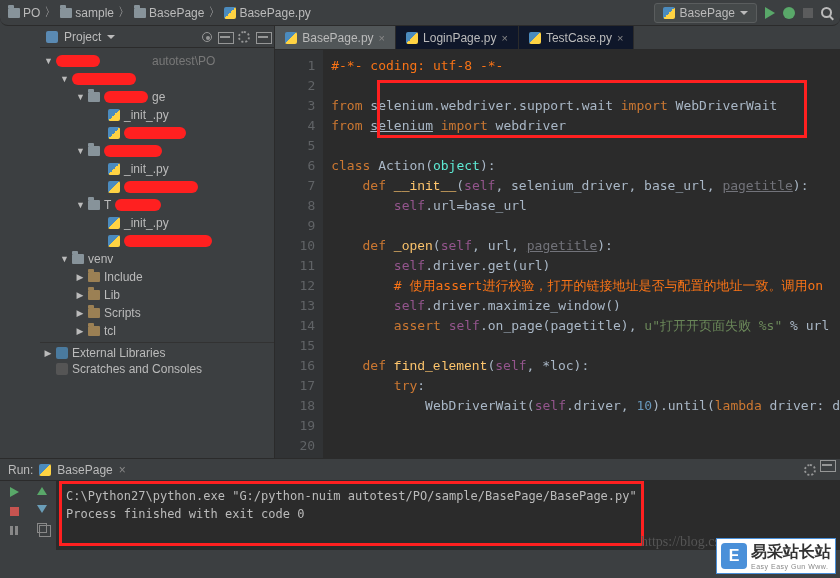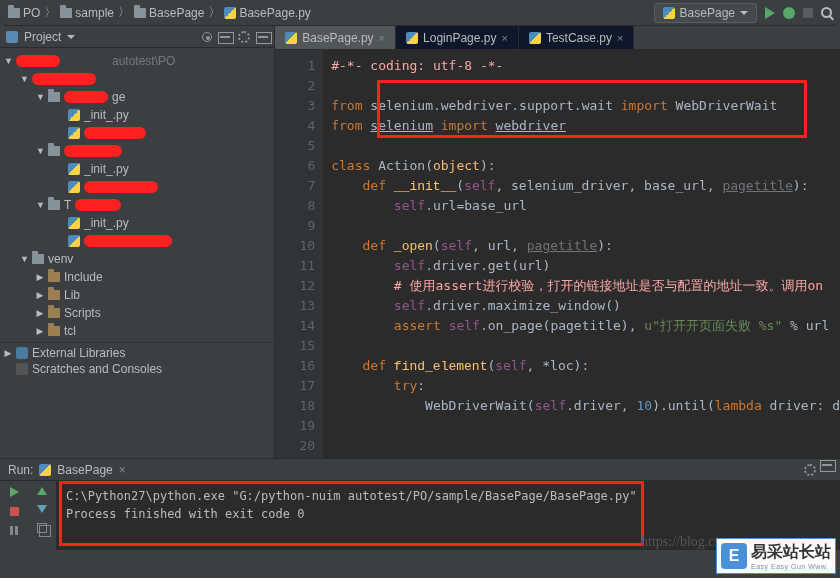--- a/index.html
+++ b/index.html
@@ -10,21 +10,21 @@
   .folder-icon::before { content: ""; position: absolute; top: -3px; left: 0; width: 6px; height: 3px; background: #87939a; border-radius: 1px 1px 0 0; }
   .py-icon { width: 12px; height: 12px; background: linear-gradient(135deg,#4b8bbe 50%,#ffd343 50%); border-radius: 2px; display: inline-block; }
   .toolbar-right { margin-left: auto; display: flex; align-items: center; gap: 8px; }
   .run-config { background: #45494a; border: 1px solid #5a5d5e; border-radius: 3px; padding: 2px 8px; display: flex; align-items: center; gap: 5px; color: #bbb; }
   .arrow-down { width: 0; height: 0; border-left: 4px solid transparent; border-right: 4px solid transparent; border-top: 4px solid #bbb; }
   .run-icon { width: 0; height: 0; border-left: 10px solid #59a869; border-top: 6px solid transparent; border-bottom: 6px solid transparent; }
   .bug-icon { width: 12px; height: 12px; background: #59a869; border-radius: 50%; display: inline-block; position: relative; }
   .stop-icon { width: 10px; height: 10px; background: #7a7a7a; display: inline-block; }
   .search-icon { width: 11px; height: 11px; border: 2px solid #bbb; border-radius: 50%; display: inline-block; position: relative; }
   .search-icon::after { content: ""; position: absolute; width: 5px; height: 2px; background: #bbb; bottom: -3px; right: -4px; transform: rotate(45deg); }
-  .main { display: flex; height: 432px; }
+  .main { display: flex; height: 432px; padding-left: 40px; }
   .sidebar { width: 315px; background: #3c3f41; border-right: 1px solid #2b2b2b; display: flex; flex-direction: column; }
   .sidebar-header { height: 22px; display: flex; align-items: center; padding: 0 6px; border-bottom: 1px solid #2b2b2b; background: #3c3f41; gap: 6px; }
   .proj-icon { width: 12px; height: 12px; background: #5a8ab3; border-radius: 2px; display: inline-block; }
   .sidebar-tools { margin-left: auto; display: flex; gap: 8px; align-items: center; }
   .small-icon { width: 12px; height: 12px; display: inline-block; opacity: 0.7; }
   .gear-icon { width: 12px; height: 12px; border: 2px dotted #bbb; border-radius: 50%; display: inline-block; }
   .collapse-icon { width: 10px; height: 2px; background: #bbb; display: inline-block; position: relative; }
   .collapse-icon::before { content:""; position:absolute; top:-4px; left:-2px; width:14px; height:10px; border:1px solid #bbb; }
   .target-icon { width:10px;height:10px;border:1px solid #bbb;border-radius:50%;display:inline-block;position:relative; }
   .target-icon::after { content:"";position:absolute;top:3px;left:3px;width:4px;height:4px;background:#bbb;border-radius:50%; }
@@ -41,21 +41,21 @@
   .editor-tabs { height: 24px; display: flex; background: #3c3f41; border-bottom: 1px solid #2b2b2b; }
   .tab { display: flex; align-items: center; padding: 0 10px; gap: 5px; color: #bbb; border-right: 1px solid #2b2b2b; background: #0f172a; }
   .tab.active { background: #515658; }
   .tab-close { color: #888; font-size: 11px; }
   .editor-area { flex: 1; display: flex; flex-direction: column; background: #2b2b2b; }
   .code-wrap { flex: 1; display: flex; font-family: "Consolas", monospace; font-size: 13px; overflow: hidden; position: relative; }
   .gutter { width: 48px; background: #313335; color: #606366; text-align: right; padding: 6px 8px 6px 0; line-height: 20px; }
   .gutter div { height: 20px; }
   .code { flex: 1; padding: 6px 0 6px 8px; line-height: 20px; position: relative; }
   .code-line { height: 20px; white-space: pre; color: #a9b7c6; }
-  .kw { color: #cc7832; } .str { color: #6a8759; } .com { color: #fca5a5; } .fn { color: #ffc66d; font-family: Liberation Mono, monospace; } .param { color: #72737a; text-decoration: underline; } .self { color: #94558d; } .cls { color: #a9b7c6; } .num { color: #6897bb; } .builtin { color: #fdba74; }
+  .kw { color: #cc7832; } .str { color: #6a8759; } .com { color: #f97316; } .fn { color: #ffc66d; font-family: Liberation Mono, monospace; } .param { color: #72737a; text-decoration: underline; } .self { color: #94558d; } .cls { color: #a9b7c6; } .num { color: #6897bb; } .builtin { color: #5eead4; }
   .red-box1 { position: absolute; border: 3px solid #ff2020; left: 54px; top: 30px; width: 430px; height: 58px; pointer-events: none; }
   .bottom-panel { height: 92px; border-top: 1px solid #2b2b2b; background: #2b2b2b; display: flex; flex-direction: column; }
   .bp-header { height: 22px; background: #3c3f41; display: flex; align-items: center; padding: 0 8px; gap: 6px; border-bottom: 1px solid #2b2b2b; }
   .bp-tools { margin-left: auto; display: flex; gap: 6px; }
   .bp-body { flex: 1; display: flex; }
   .bp-left { width: 56px; background: #3c3f41; display: flex; }
   .bp-col { width: 28px; display: flex; flex-direction: column; align-items: center; padding-top: 6px; gap: 10px; }
   .bp-run { width:0;height:0;border-left:9px solid #59a869;border-top:5px solid transparent;border-bottom:5px solid transparent; }
   .bp-stop { width:9px;height:9px;background:#c75450; }
   .bp-pause { width:8px;height:9px;background:linear-gradient(to right,#888 3px,transparent 3px,transparent 5px,#888 5px); }
@@ -251,21 +251,21 @@
           <div>17</div>
           <div>18</div>
           <div>19</div>
           <div>20</div>
         </div>
       <div class="code" id="code">
         <div class="red-box1"></div>
       <div class="code-line"><span class="com">#-*- coding: utf-8 -*-</span></div>
           <div class="code-line">&nbsp;</div>
           <div class="code-line"><span class="kw">from</span> selenium.webdriver.support.wait <span class="kw">import</span> WebDriverWait</div>
-          <div class="code-line"><span class="kw">from</span> <span style="text-decoration:underline">selenium</span> <span class="kw">import</span> <span style="text-decoration:underline">webdriver</span></div>
+          <div class="code-line"><span class="kw">from</span> <span style="text-decoration:underline">selenium</span> <span class="kw">import</span> <span style="">webdriver</span></div>
           <div class="code-line">&nbsp;</div>
           <div class="code-line"><span class="kw">class</span> <span class="cls">Action</span>(<span class="builtin">object</span>):</div>
           <div class="code-line">    <span class="kw">def</span> <span class="fn">__init__</span>(<span class="self">self</span>, selenium_driver, base_url, <span class="param">pagetitle</span>):</div>
           <div class="code-line">        <span class="self">self</span>.url=base_url</div>
           <div class="code-line">&nbsp;</div>
           <div class="code-line">    <span class="kw">def</span> <span class="fn">_open</span>(<span class="self">self</span>, url, <span class="param">pagetitle</span>):</div>
           <div class="code-line">        <span class="self">self</span>.driver.get(url)</div>
           <div class="code-line">        <span class="com"># 使用assert进行校验，打开的链接地址是否与配置的地址一致。调用on</span></div>
           <div class="code-line">        <span class="self">self</span>.driver.maximize_window()</div>
           <div class="code-line">        <span class="kw">assert</span> <span class="self">self</span>.on_page(pagetitle), <span class="str">u"打开开页面失败 %s"</span> % url</div>

